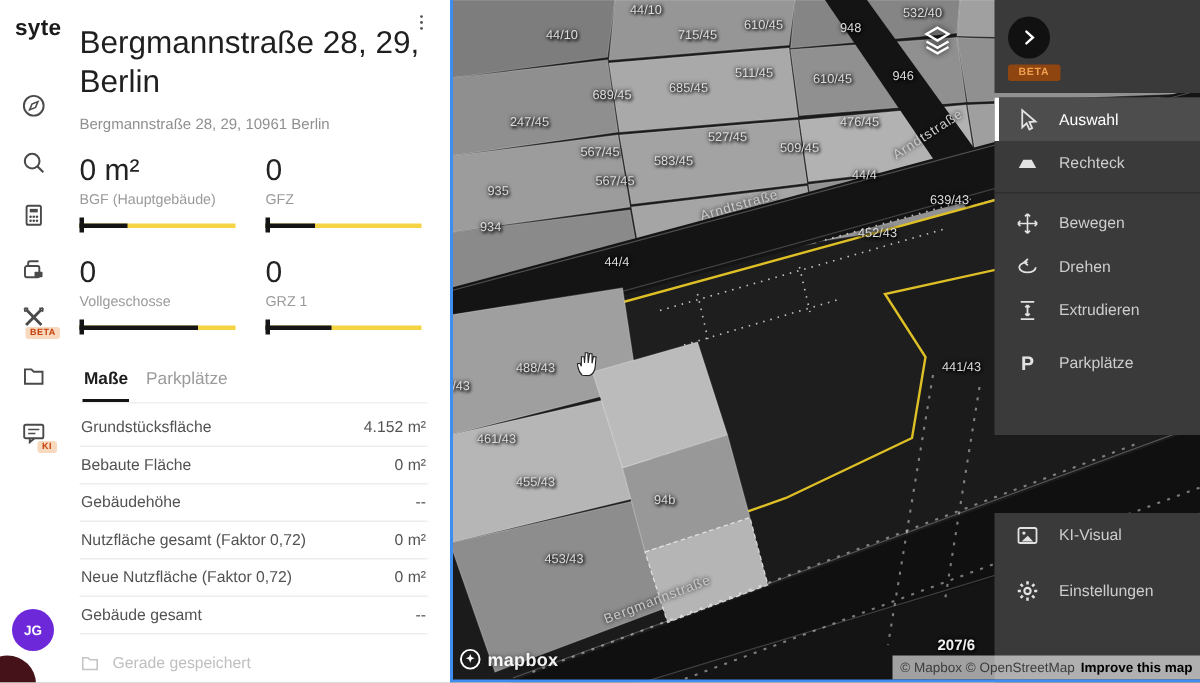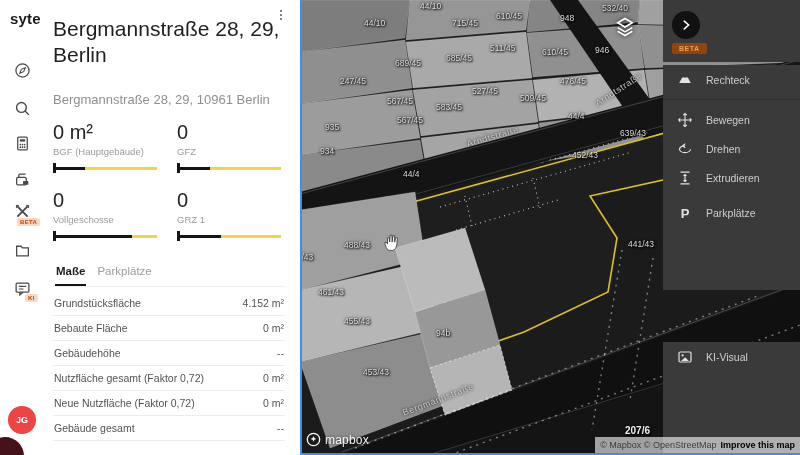--- a/index.html
+++ b/index.html
@@ -8,30 +8,30 @@
   #app { position:relative; width:800px; height:455px; overflow:hidden; background:#fff; }
 
   
   #rail { position:absolute; left:0; top:0; width:48px; height:455px; background:#fff; z-index:30; }
   #logo { position:absolute; left:10px; top:10px; font-size:15px; font-weight:600; color:#1a1a1a; letter-spacing:.2px; }
   .rail-item { position:absolute; left:14px; width:20px; height:20px; color:#4a4a4a; cursor:pointer; }
   .rail-item svg { width:17px; height:17px; display:block; }
   .rail-badge { position:absolute; font-size:6px; font-weight:bold; color:#c2410c; background:#f9d9bd;
     padding:1px 3px; border-radius:2px; letter-spacing:.3px; }
   #avatar { position:absolute; left:8px; top:406px; width:28px; height:28px; border-radius:50%;
-    background:#ef4444; color:#fff; font-size:9px; font-weight:bold; display:flex; align-items:center; justify-content:center; cursor:pointer; }
+    background:#6d28d9; color:#fff; font-size:9px; font-weight:bold; display:flex; align-items:center; justify-content:center; cursor:pointer; }
   #corner-dec { position:absolute; left:-14px; bottom:-20px; width:38px; height:38px; border-radius:50%; background:#45121a; }
 
   
   #panel { position:absolute; left:48px; top:0; width:252px; height:455px; background:#fff; z-index:25; }
   #kebab { position:absolute; right:10px; top:8px; width:16px; height:16px; color:#555; cursor:pointer; }
   #kebab svg { width:14px; height:14px; }
   #panel-inner { padding:16px 15px 0 5px; }
   #title { font-size:21px; line-height:26px; color:#1f1f1f; font-weight:400; width:238px; }
-  #subtitle { margin-top:24px; font-size:13px; color:#8f8f8f; }
+  #subtitle { margin-top:10px; font-size:10px; color:#8f8f8f; }
   #metrics { margin-top:14px; display:grid; grid-template-columns:1fr 1fr; column-gap:16px; row-gap:16px; }
   .metric-value { font-size:20px; color:#222; }
   .metric-label { margin-top:2px; font-size:9.5px; color:#9a9a9a; }
   .slider { position:relative; margin-top:6px; height:10px; cursor:pointer; }
   .slider .tick { position:absolute; left:0; top:0; width:3px; height:10px; background:#151515; }
   .slider .track { position:absolute; left:0; right:4px; top:3.5px; height:3px; background:#f5d443; }
   .slider .fill { position:absolute; left:0; top:0; height:3px; background:#151515; }
   #tabs { margin-top:18px; display:flex; gap:10px; border-bottom:1px solid #efefef; padding-left:2px; }
   .tab { font-size:11.5px; color:#9b9b9b; padding:6px 1px 7px; cursor:pointer; border-bottom:2px solid transparent; }
   .tab.active { color:#1c1c1c; font-weight:bold; border-bottom-color:#141414; }
@@ -47,21 +47,21 @@
   .map-label { position:absolute; font-size:8.5px; color:#dcdcdc; white-space:nowrap;
     text-shadow:0 0 3px #000, 1px 1px 2px #000; pointer-events:none; }
   .map-label.big { font-size:10px; font-weight:bold; color:#f0f0f0; }
   .map-street { position:absolute; font-size:9px; color:#c9c9c9; letter-spacing:.6px; white-space:nowrap;
     text-shadow:0 0 3px #000; transform-origin:left center; pointer-events:none; }
   #layers-btn { position:absolute; left:314px; top:16px; width:22px; height:22px; color:#fff; cursor:pointer;
     filter:drop-shadow(0 0 2px rgba(0,0,0,.8)); }
   #hand { position:absolute; left:84px; top:232px; width:17px; height:18px; pointer-events:none; }
   #mapbox-logo { position:absolute; left:6px; bottom:8px; display:flex; align-items:center; gap:4px; cursor:pointer; }
   #mapbox-logo svg { width:15px; height:15px; }
-  #mapbox-logo .word { color:rgba(255,255,255,.95); font-size:12px; font-weight:normal; letter-spacing:.2px;
+  #mapbox-logo .word { color:rgba(255,255,255,.95); font-size:12px; font-weight:bold; letter-spacing:.2px;
     text-shadow:0 0 3px rgba(0,0,0,.6); }
   #focus-left { position:absolute; left:300px; top:0; width:2px; height:455px; background:#3d8ef0; z-index:60; }
   #focus-bottom { position:absolute; left:300px; bottom:0; width:500px; height:2px; background:#3d8ef0; z-index:60; }
 
   
   #attribution { position:absolute; right:0; bottom:2px; height:13px; background:rgba(255,255,255,.6);
     display:flex; align-items:center; padding:8px 5px; font-size:9px; color:#3c3c3c; z-index:55; white-space:nowrap; }
   #attribution .link { font-weight:bold; color:#000; margin-left:4px; cursor:pointer; }
 
   
@@ -379,20 +379,29 @@
     <div class="tsection" id="tsec-top">
       <div id="collapse-btn">
           <svg viewBox="0 0 16 16">
             <path d="M6 3.5 L11 8 6 12.5" fill="none" stroke="currentColor" stroke-width="1.8" stroke-linecap="round"></path>
           </svg>
         </div>
       <span id="beta-badge">BETA</span>
     </div>
 
     <div class="tsection" id="tsec-main">
+      <div class="trow active">
+        <span class="tind"></span>
+        <span class="ticon">
+            <svg viewBox="0 0 16 16">
+              <path d="M4.5 1.5 V13 L7.4 10.2 9.3 14.3 11.1 13.4 9.3 9.4 13.4 9 Z" fill="none" stroke="currentColor" stroke-width="1.2"></path>
+            </svg>
+          </span>
+        <span class="tlabel">Auswahl</span>
+      </div>
       <div class="trow">
 
         <span class="ticon">
             <svg viewBox="0 0 16 16">
               <path d="M5.2 5.5 H10.8 L13.8 11 H2.2 Z" fill="currentColor"></path>
             </svg>
           </span>
         <span class="tlabel">Rechteck</span>
       </div>
       <div class="tdivider"></div>
@@ -443,16 +452,28 @@
         <span class="ticon">
             <svg viewBox="0 0 16 16">
               <rect x="2" y="3" width="12" height="10" rx="1.2" fill="none" stroke="currentColor" stroke-width="1.2"></rect>
               <circle cx="5.6" cy="6.4" r="1.1" fill="currentColor"></circle>
               <path d="M4 12 L8.2 8.2 11.8 12 Z" fill="currentColor"></path>
             </svg>
           </span>
         <span class="tlabel">KI-Visual</span>
       </div>
       <div class="tspacer" style="height:8px"></div>
+      <div class="trow">
+
+        <span class="ticon">
+            <svg viewBox="0 0 16 16">
+              <circle cx="8" cy="8" r="2.1" fill="none" stroke="currentColor" stroke-width="1.4"></circle>
+              <g stroke="currentColor" stroke-width="1.7">
+                <path d="M8 1.5 V3.6 M8 12.4 V14.5 M1.5 8 H3.6 M12.4 8 H14.5 M3.4 3.4 L4.9 4.9 M11.1 11.1 L12.6 12.6 M12.6 3.4 L11.1 4.9 M4.9 11.1 L3.4 12.6"></path>
+              </g>
+            </svg>
+          </span>
+        <span class="tlabel">Einstellungen</span>
+      </div>
     </div>
   </div>
 
 </div>
 
 </body></html>

